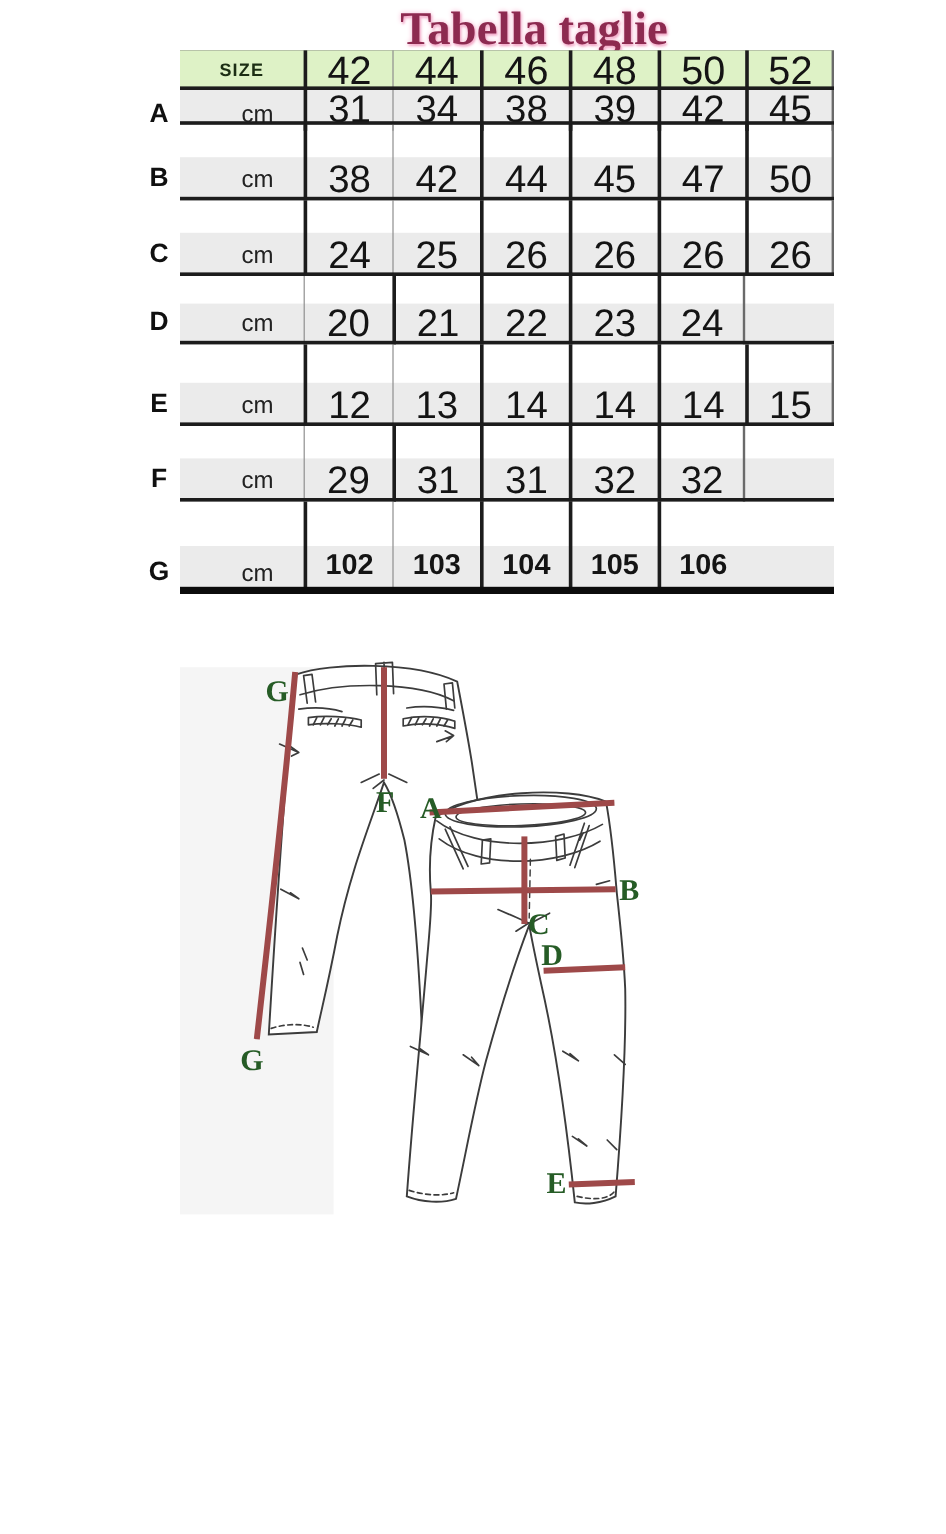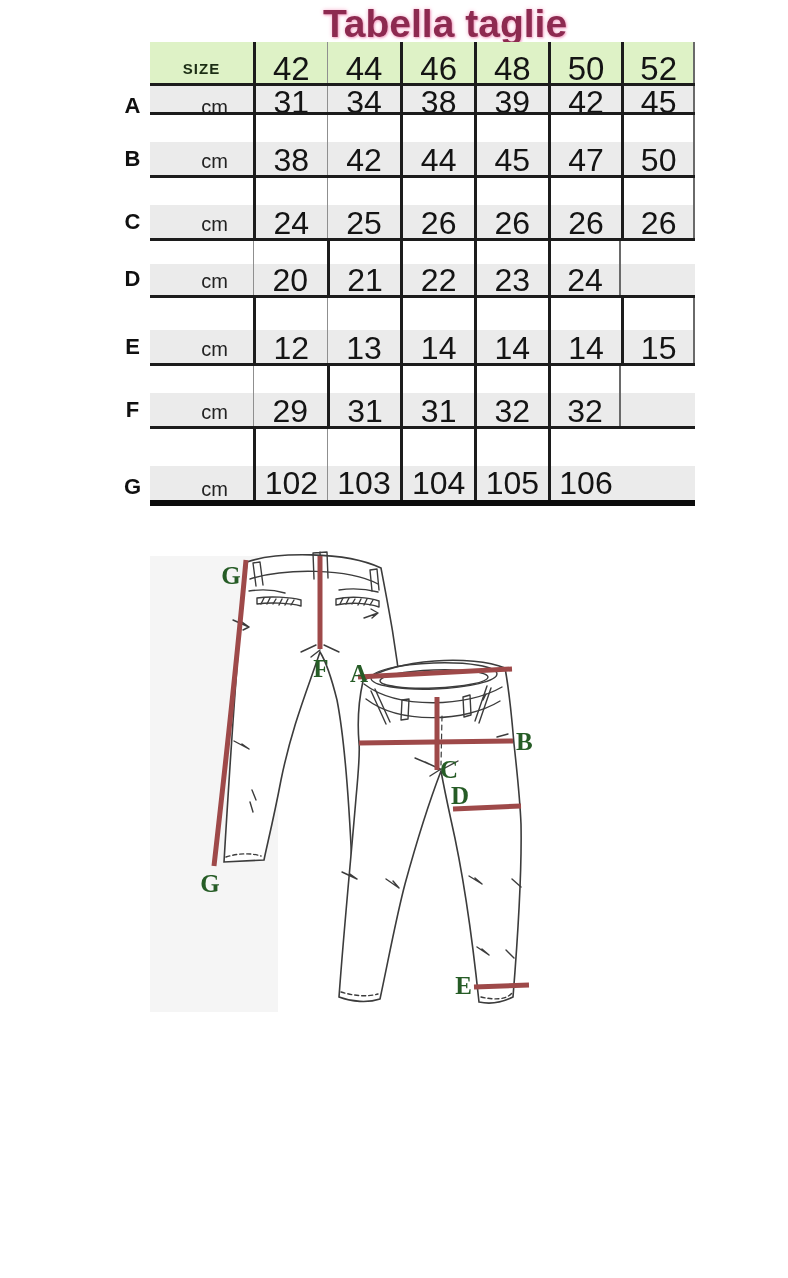--- a/index.html
+++ b/index.html
@@ -1,52 +1,52 @@
 <!DOCTYPE html>
 <html><head>
 <meta charset="utf-8">
 <style>
   html,body{margin:0;padding:0;background:#ffffff;}
   .page{position:relative;width:788px;height:1278px;background:#ffffff;overflow:hidden;
         font-family:"Liberation Sans",sans-serif;}
   .title{position:absolute;left:150px;top:2px;width:590px;margin:0;text-align:center;
          font-size:39px;font-weight:700;letter-spacing:0px;color:#8d2a50;
          text-shadow:0 0 4px #f6b4d0, 1px 1px 2px #f2a6c6;
-         font-family:Liberation Sans, sans-serif;}
+         font-family:Liberation Serif, serif;}
   .size-table{position:absolute;left:115px;top:42px;width:580px;}
   .trow{position:relative;width:580px;}
   .trow::after{content:"";position:absolute;left:35px;right:0;bottom:0;height:3px;background:#1c1c1c;}
   .trow.first::before{content:"";position:absolute;left:35px;right:0;top:0;height:2px;background:#2a2a2a;}
   .trow.last::after{height:6px;background:#0c0c0c;}
   .band{position:absolute;left:35px;right:0;bottom:0;background:#ebebeb;}
   .band.green{top:0;height:auto;background:#def2c6;}
   .cells{position:absolute;inset:0;display:grid;grid-template-columns:35px 103px repeat(6,1fr);}
   .cell{display:flex;align-items:flex-end;justify-content:center;line-height:1;color:#141414;}
   .vb{border-left:3px solid #1c1c1c;}
   .vb-thin{border-left:1px solid #8f8f8f;}
   .vb-right{border-right:2px solid #6a6a6a;}
   .row-letter{font-size:22px;font-weight:700;padding-bottom:8px;color:#101010;}
   .size-head{font-size:15px;font-weight:700;letter-spacing:1px;padding-bottom:10px;color:#1c2e14;}
   .size-num{font-size:33px;font-weight:400;padding-bottom:1px;}
   .cm{font-size:20px;font-weight:400;padding-bottom:7px;color:#222;margin-left:26px;}
   .val{font-size:32px;font-weight:400;padding-bottom:2px;}
-  .valG{font-size:32px;font-weight:400;padding-bottom:7px;}
+  .valG{font-size:24px;font-weight:700;padding-bottom:12px;}
   .diagram{position:absolute;left:140px;top:535px;width:480px;height:510px;}
   .diagram text{font-family:"Liberation Serif",serif;font-weight:700;font-size:25px;}
 </style>
 </head>
 <body>
 
 <div class="page">
 
   <h1 class="title">Tabella taglie</h1>
 
   <div class="size-table">
 
-    <div class="trow first" style="height:44px">
+    <div class="trow first" style="height:33px">
       <div class="band green"></div>
       <div class="cells">
         <div class="cell"></div>
         <div class="cell size-head">SIZE</div>
         <div class="cell size-num vb">42</div>
         <div class="cell size-num vb-thin">44</div>
         <div class="cell size-num vb">46</div>
         <div class="cell size-num vb">48</div>
         <div class="cell size-num vb">50</div>
         <div class="cell size-num vb vb-right">52</div>

